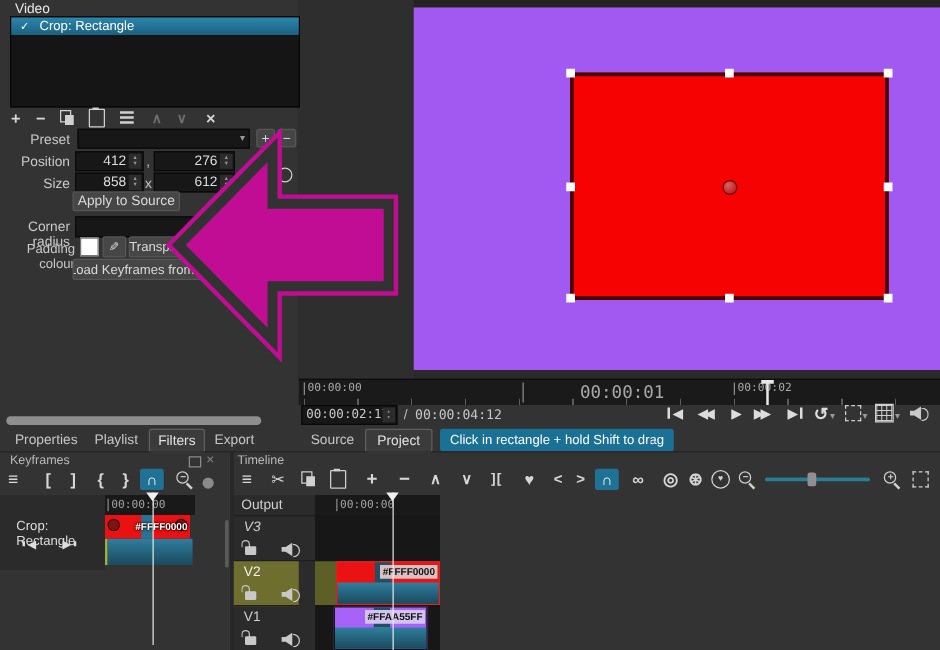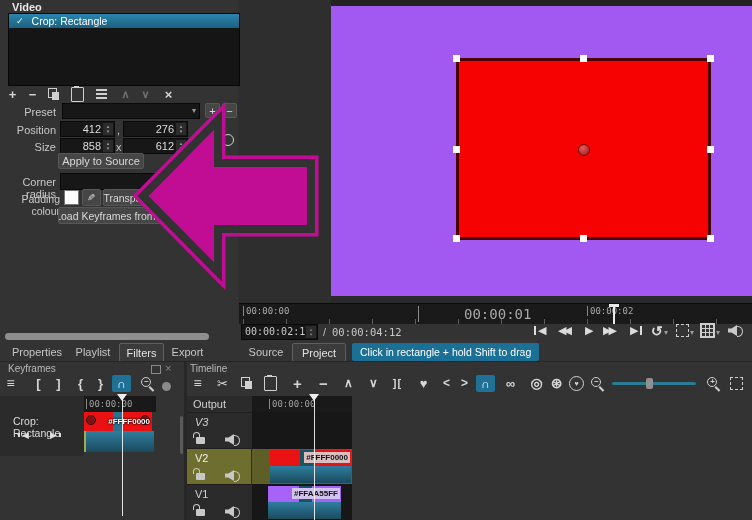--- a/index.html
+++ b/index.html
@@ -68,21 +68,21 @@
 </style>
 </head>
 <body>
 
 <div id="app">
 
   <div class="abs" style="left:238px;top:0;width:93px;height:303px;background:#2e2e2e;"></div>
   <div class="abs" style="left:331px;top:0;width:421px;height:6px;background:#232323;"></div>
   <div class="abs" style="left:331px;top:296px;width:421px;height:7px;background:#2a2a2a;"></div>
 
-  <div class="lbl" style="left:12px;top:1px;font-weight:bold;color:#e8e8e8;">Video</div>
+  <div class="lbl" style="left:12px;top:1px;font-weight:normal;color:#e8e8e8;">Video</div>
 
   <div class="abs" style="left:8px;top:13px;width:230px;height:71px;background:#151515;border:1px solid #070707;">
     <div class="abs" style="left:0;top:0;right:0;height:14px;background:linear-gradient(#2a86ad,#1c607f);display:flex;align-items:center;">
       <span style="margin-left:7px;font-size:9px;color:#fff;">✓</span>
       <span style="margin-left:8px;color:#fff;font-size:10.5px;">Crop: Rectangle</span>
     </div>
   </div>
 
   <div class="tbx" style="left:4px;top:86px;">
       <span style="font-size:13px;">+</span>
@@ -383,21 +383,21 @@
   <div class="abs" style="left:187px;top:396px;width:65px;height:124px;background:#2b2b2b;">
     <div class="abs" style="left:0;top:0;width:65px;height:16px;border-bottom:1px solid #1e1e1e;text-align:right;">
       <span style="position:absolute;left:6px;top:2px;color:#d0d0d0;">Output</span>
     </div>
     <div class="abs" style="left:0;top:17px;width:65px;height:35px;border-bottom:1px solid #1e1e1e;font-style:italic;">
       <span style="position:absolute;left:8px;top:3px;color:#d0d0d0;">V3</span>
       <span class="lock abs" style="left:9px;top:19px;"></span>
       <span class="spk abs" style="left:26px;top:20px;"></span>
       <span class="eye abs" style="left:46px;top:21px;"></span>
     </div>
-    <div class="abs" style="left:0;top:53px;width:64px;height:35px;background:#6e6e2e;border-bottom:1px solid #1e1e1e;">
+    <div class="abs" style="left:0;top:53px;width:52px;height:35px;background:#6e6e2e;border-bottom:1px solid #1e1e1e;">
       <span style="position:absolute;left:8px;top:3px;color:#f0f0f0;">V2</span>
       <span class="lock abs" style="left:9px;top:19px;"></span>
       <span class="spk abs" style="left:26px;top:20px;"></span>
       <span class="eye abs" style="left:46px;top:21px;"></span>
     </div>
     <div class="abs" style="left:0;top:89px;width:65px;height:35px;">
       <span style="position:absolute;left:8px;top:3px;color:#d0d0d0;">V1</span>
       <span class="lock abs" style="left:9px;top:19px;"></span>
       <span class="spk abs" style="left:26px;top:20px;"></span>
       <span class="eye abs" style="left:46px;top:21px;"></span>

